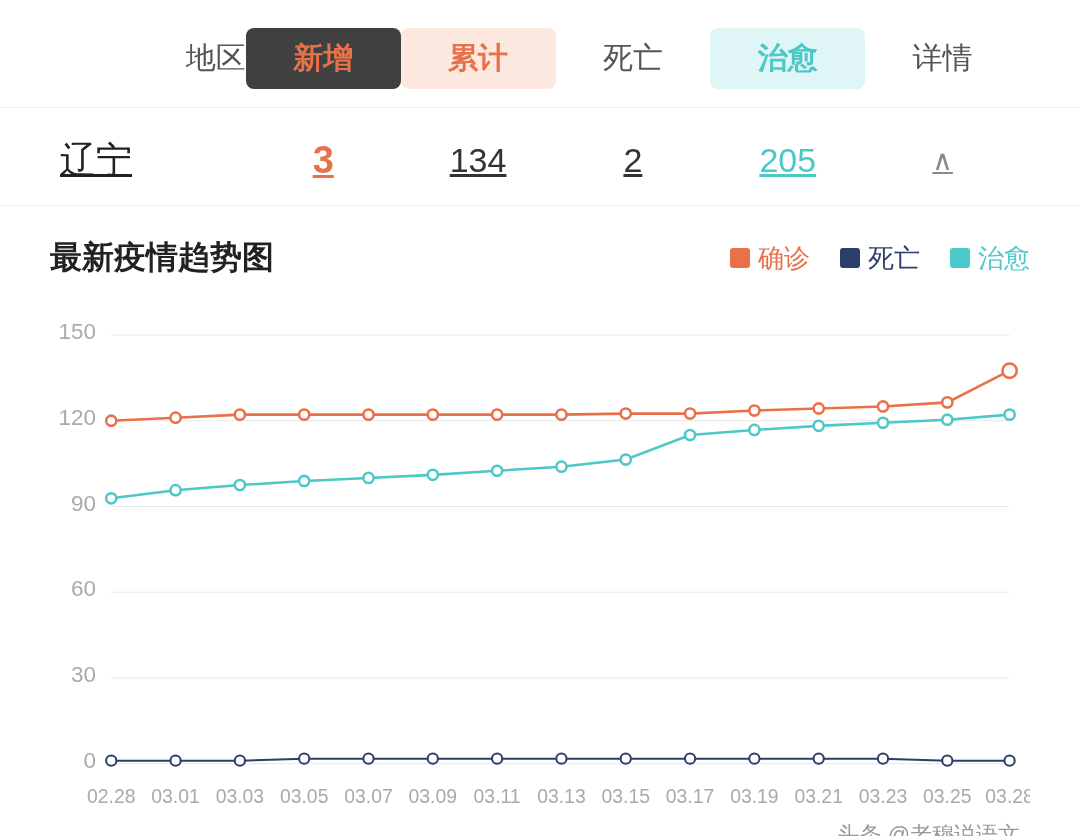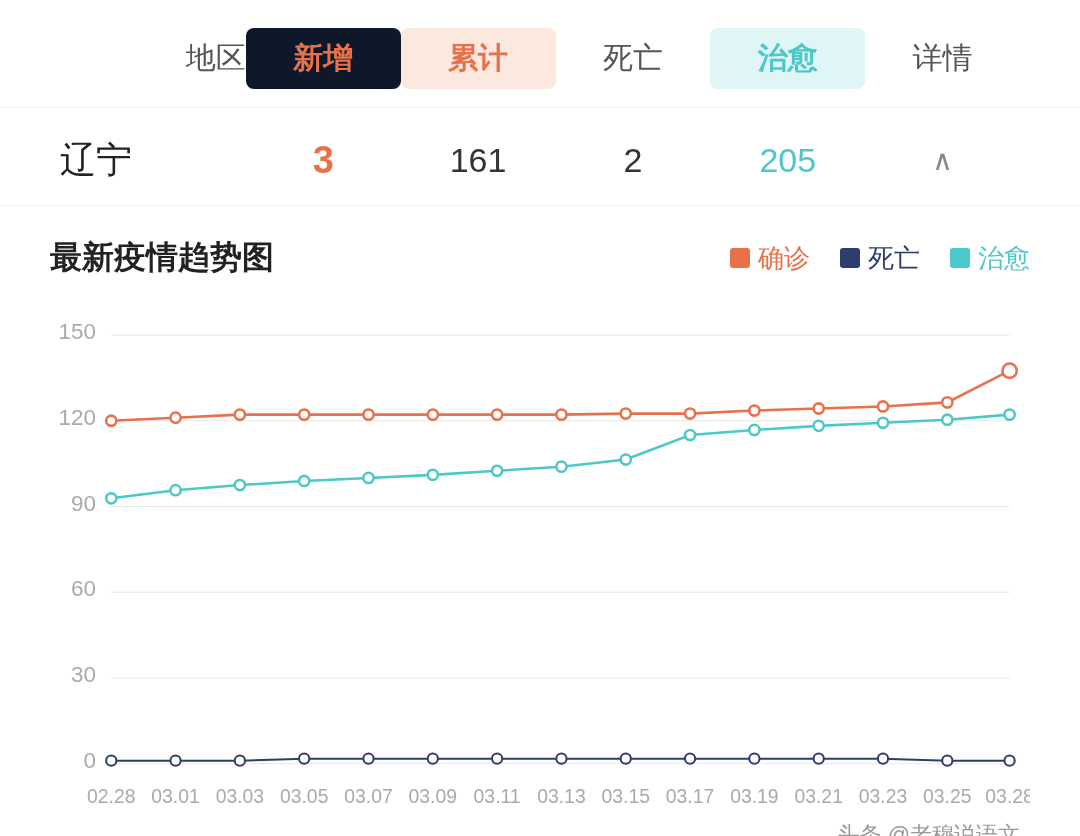--- a/index.html
+++ b/index.html
@@ -29,21 +29,21 @@
       text-align: center;
       font-size: 30px;
       color: #555;
       font-weight: 400;
     }
     .header-cell.region {
       text-align: right;
       flex: 1.2;
     }
     .header-cell.new-cases {
-      background: #0f172a;
+      background: #404040;
       color: #e8714a;
       border-radius: 8px;
       padding: 10px 0;
       font-weight: 600;
     }
     .header-cell.cumulative {
       background: #fde8e0;
       color: #e8714a;
       border-radius: 8px;
       padding: 10px 0;
@@ -69,20 +69,21 @@
       display: flex;
       align-items: center;
       padding: 28px 60px 20px 60px;
       border-bottom: 1px solid #f0f0f0;
     }
     .data-cell {
       flex: 1;
       text-align: center;
       font-size: 34px;
       color: #333;
+      text-decoration: underline;
     }
     .data-cell.region-name {
       text-align: left;
       flex: 1.2;
       font-size: 36px;
       font-weight: 500;
       color: #222;
     }
     .data-cell.new-val {
       color: #e8714a;
@@ -165,21 +166,21 @@
     <div class="header-cell new-cases">新增</div>
     <div class="header-cell cumulative">累计</div>
     <div class="header-cell death">死亡</div>
     <div class="header-cell recovery">治愈</div>
     <div class="header-cell detail">详情</div>
   </div>
 
   <div class="data-row">
     <div class="data-cell region-name">辽宁</div>
     <div class="data-cell new-val">3</div>
-    <div class="data-cell">161</div>
+    <div class="data-cell">134</div>
     <div class="data-cell">2</div>
     <div class="data-cell recover-val">205</div>
     <div class="data-cell chevron">∧</div>
   </div>
 
   <div class="chart-section">
     <div class="chart-header">
       <div class="chart-title">最新疫情趋势图</div>
       <div class="legend">
         <div class="legend-item">

